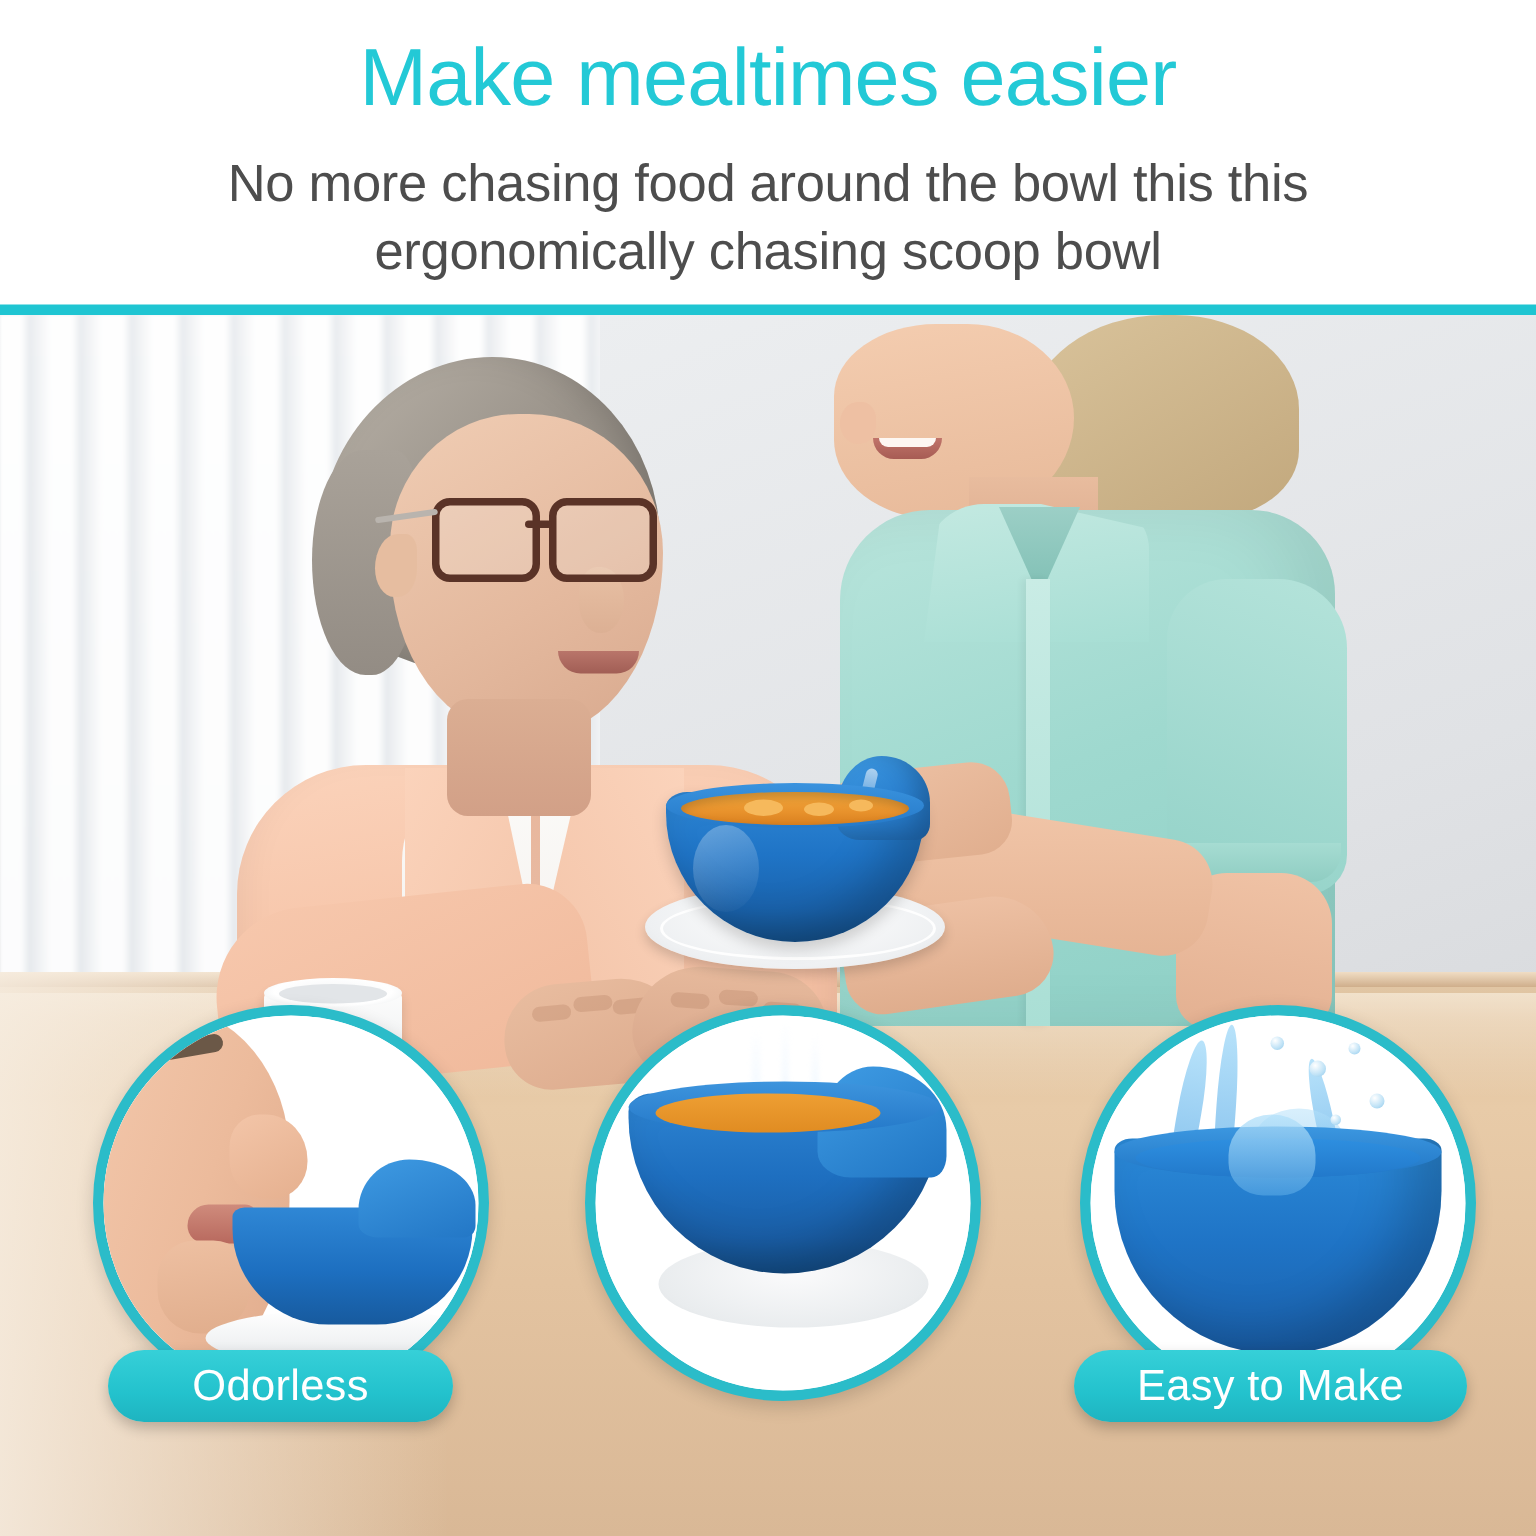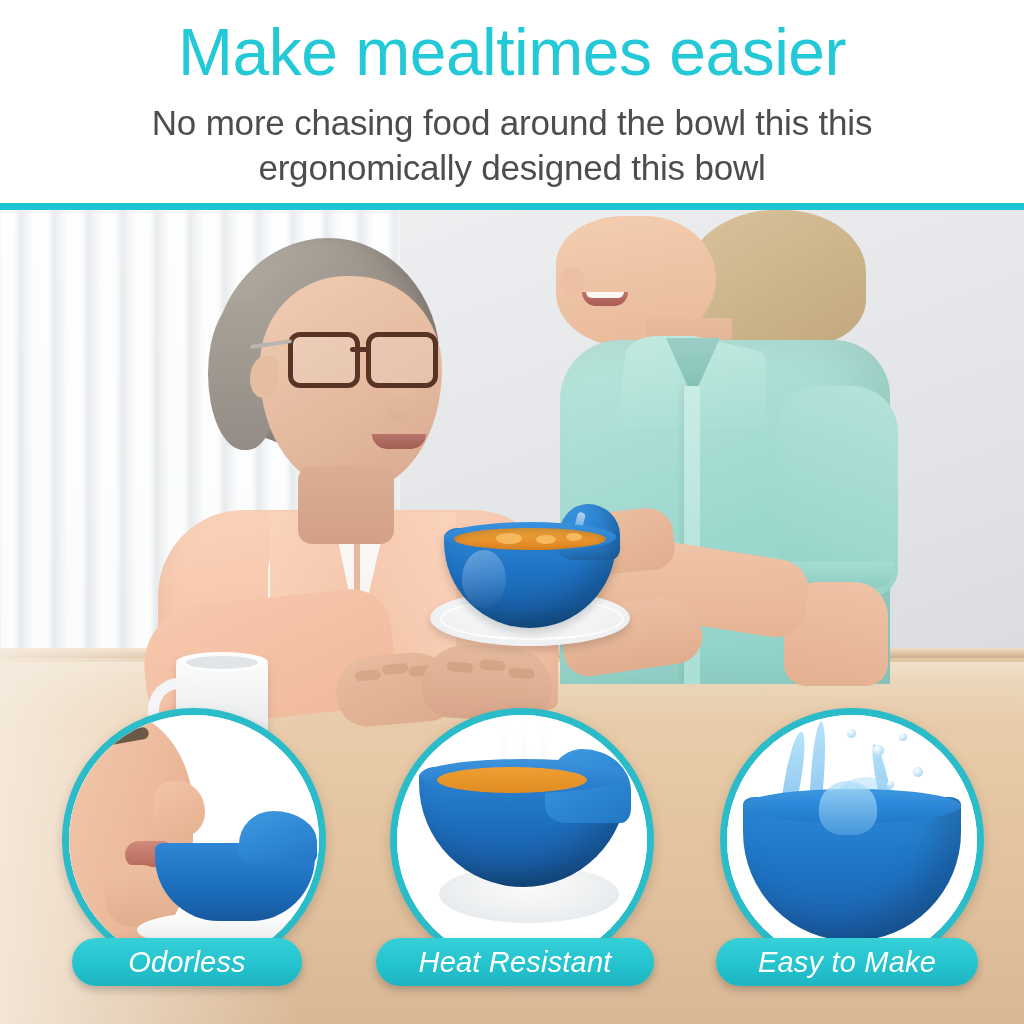--- a/index.html
+++ b/index.html
@@ -2,21 +2,21 @@
 <html><head>
 <meta charset="utf-8">
 <style>
   html,body{margin:0;padding:0;background:#fff;}
   body{font-family:"Liberation Sans",sans-serif;}
   #page{position:relative;width:1024px;height:1024px;overflow:hidden;background:#ffffff;}
 
   
   .header{position:absolute;left:0;top:0;width:1024px;height:208px;background:#ffffff;z-index:40;}
   .headline{position:absolute;left:0;top:14px;width:1024px;text-align:center;
-    font-size:66px;line-height:76px;font-weight:400;letter-spacing:-0.5px;color:#23c9d6;
+    font-size:54px;line-height:76px;font-weight:400;letter-spacing:-0.5px;color:#23c9d6;
     font-family:"Liberation Sans",sans-serif;}
   .subtitle{position:absolute;left:12px;top:100px;width:1000px;text-align:center;
     font-size:35px;line-height:45px;font-weight:400;color:#4d4d4d;letter-spacing:-0.2px;}
   .divider{position:absolute;left:0;top:203px;width:1024px;height:7px;background:#1fc5d2;z-index:45;}
 
   
   .scene{position:absolute;left:0;top:210px;width:1024px;height:814px;overflow:hidden;
     background:linear-gradient(180deg,#eceef0 0%,#e6e8ea 45%,#dfe1e3 62%);}
 
   
@@ -153,21 +153,21 @@
     background:linear-gradient(180deg,#fdfdfd,#eceeef 70%,#dfe2e4);
     border-radius:8px 8px 16px 16px;box-shadow:0 4px 8px rgba(0,0,0,.12);}
   .mug-lip{position:absolute;left:176px;top:442px;width:92px;height:20px;
     background:radial-gradient(ellipse at 50% 45%,#f4f5f6,#ffffff 60%,#e4e7e9);border-radius:50%;}
   .mug-hollow{position:absolute;left:186px;top:446px;width:72px;height:13px;
     background:#e2e5e8;border-radius:50%;}
   .mug-handle{position:absolute;left:148px;top:468px;width:40px;height:42px;
     border:11px solid #f4f5f6;border-radius:50%;border-right-color:transparent;}
 
   
-  .features{position:absolute;left:0;top:708px;width:1024px;height:316px;z-index:30;font-style:italic;}
+  .features{position:absolute;left:0;top:670px;width:1024px;height:316px;z-index:30;}
   .feature{position:absolute;top:0;width:290px;height:300px;}
   .f1{left:42px;} .f2{left:370px;} .f3{left:700px;}
   .circle{position:absolute;left:20px;top:0;width:250px;height:250px;border-radius:50%;
     border:7px solid #2bbcc9;overflow:hidden;background:#ffffff;
     box-shadow:0 4px 12px rgba(0,0,0,.16);}
   .c-inner{position:absolute;left:0;top:0;width:100%;height:100%;background:#ffffff;}
 
   
   .p-face{position:absolute;left:-56px;top:-6px;width:180px;height:250px;
     background:linear-gradient(110deg,#f6cdb2,#ecbb9c 62%,#e0ab8c);
@@ -229,21 +229,21 @@
 </style>
 </head>
 <body>
 
 <div id="page">
 
   <div class="header">
     <div class="headline">Make mealtimes easier</div>
     <div class="subtitle">
       <div>No more chasing food around the bowl this this</div>
-      <div>ergonomically designed this bowl</div>
+      <div>ergonomically chasing scoop bowl</div>
     </div>
   </div>
   <div class="divider"></div>
 
   <div class="scene">
     <div class="curtain"></div>
     <div class="wall"></div>
     <div class="table-top"></div>
     <div class="table-edge"></div>
     <div class="table-sheen"></div>
@@ -345,21 +345,20 @@
           <div class="steam" style="left:104px;top:8px;width:6px;height:58px;"></div>
           <div class="steam" style="left:124px;top:2px;width:5px;height:66px;"></div>
           <div class="steam" style="left:144px;top:12px;width:5px;height:52px;"></div>
           <div class="c2-plate"></div>
           <div class="c2-bowl"></div>
           <div class="c2-scoop"></div>
           <div class="c2-rim"></div>
           <div class="c2-soup"></div>
         </div>
       </div>
-      <div class="badge b2">Heat Resistant</div>
     </div>
 
     <div class="feature f3">
       <div class="circle">
         <div class="c-inner">
           <div class="splash" style="left:58px;top:16px;width:16px;height:96px;transform:rotate(10deg);"></div>
           <div class="splash" style="left:84px;top:6px;width:13px;height:108px;transform:rotate(4deg);"></div>
           <div class="splash" style="left:150px;top:28px;width:12px;height:84px;transform:rotate(-12deg);"></div>
           <div class="splash" style="left:108px;top:62px;width:62px;height:48px;border-radius:50%;opacity:.55;"></div>
           <div class="drop" style="left:120px;top:14px;width:9px;height:9px;"></div>

